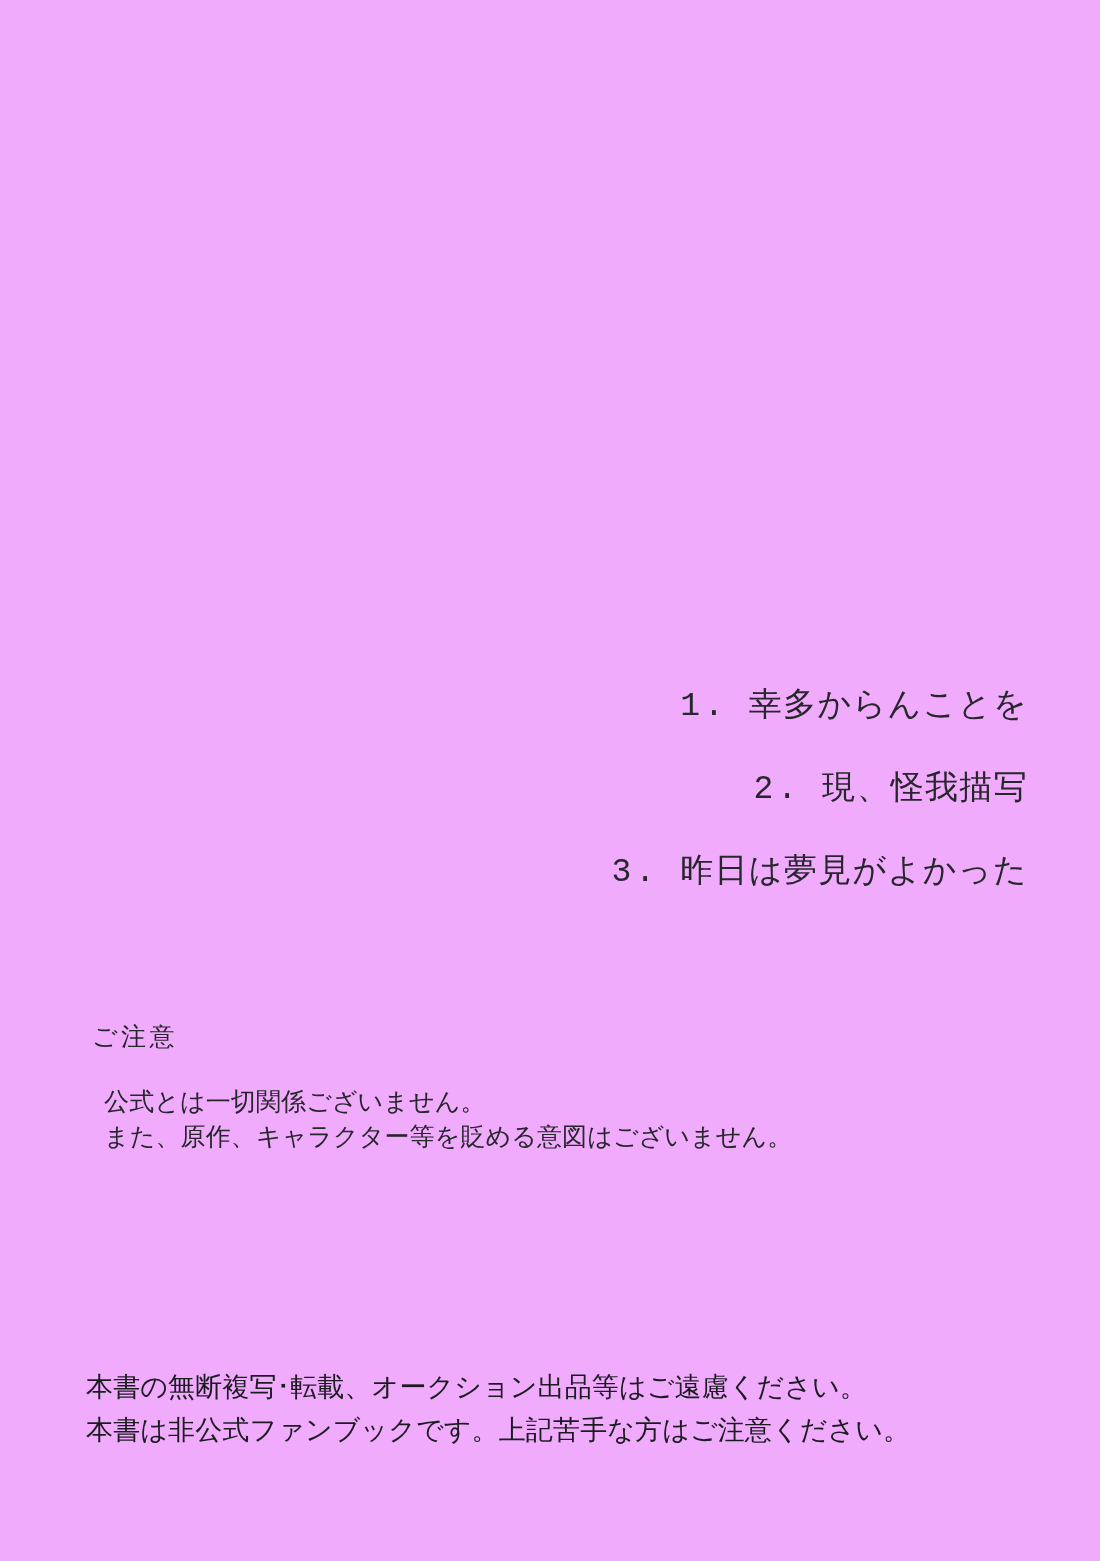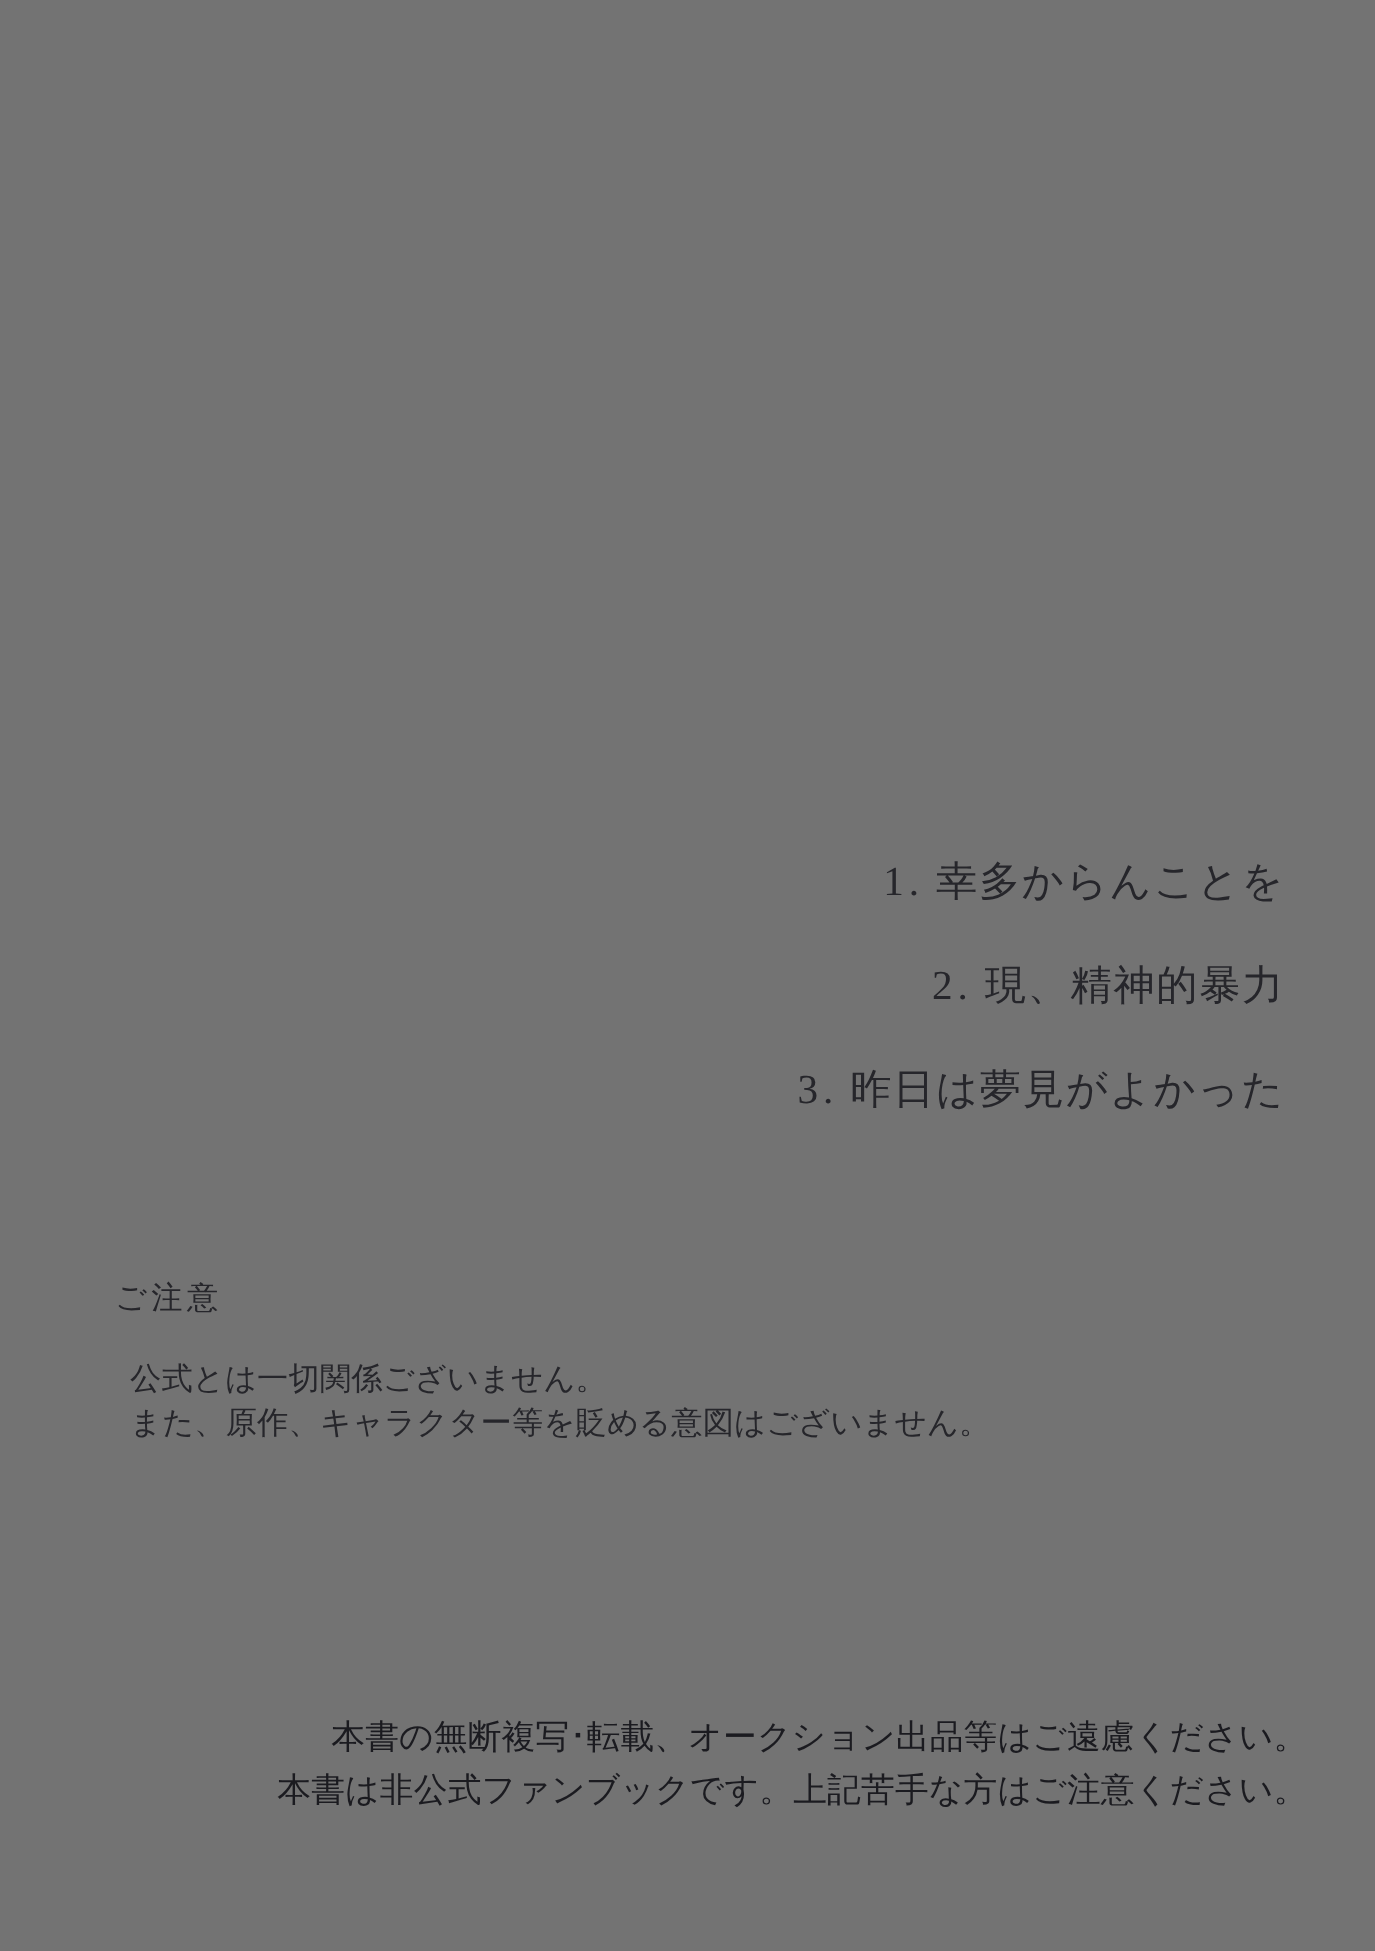--- a/index.html
+++ b/index.html
@@ -4,22 +4,22 @@
 <style>
   html, body {
     margin: 0;
     padding: 0;
     background: #ffffff;
   }
   .page {
     position: relative;
     width: 1100px;
     height: 1561px;
-    background: #737373;
-    font-family: Liberation Serif, serif;
+    background: #f0abfc;
+    font-family: Liberation Mono, monospace;
     color: #1b1b1f;
     overflow: hidden;
   }
 
   
   .toc {
     position: absolute;
     left: 0;
     right: 72px;
     top: 690px;
@@ -65,21 +65,20 @@
   .notice-indent {
     padding-left: 12px;
   }
 
   
   .footer {
     position: absolute;
     left: 86px;
     top: 1368px;
     width: 960px;
-    text-align: right;
   }
   .footer-line {
     font-size: 27px;
     line-height: 1.58;
     letter-spacing: 0.005em;
     color: #1b1b20;
     white-space: nowrap;
   }
 </style>
 </head>
@@ -87,21 +86,21 @@
 
 <div class="page">
 
   <div class="toc">
     <div class="toc-item">
       <span class="toc-num">1.</span>
       <span>幸多からんことを</span>
     </div>
     <div class="toc-item">
       <span class="toc-num">2.</span>
-      <span>現、精神的暴力</span>
+      <span>現、怪我描写</span>
     </div>
     <div class="toc-item">
       <span class="toc-num">3.</span>
       <span>昨日は夢見がよかった</span>
     </div>
   </div>
 
   <div class="notice">
     <div class="notice-heading">ご注意</div>
     <div class="notice-gap"></div>

